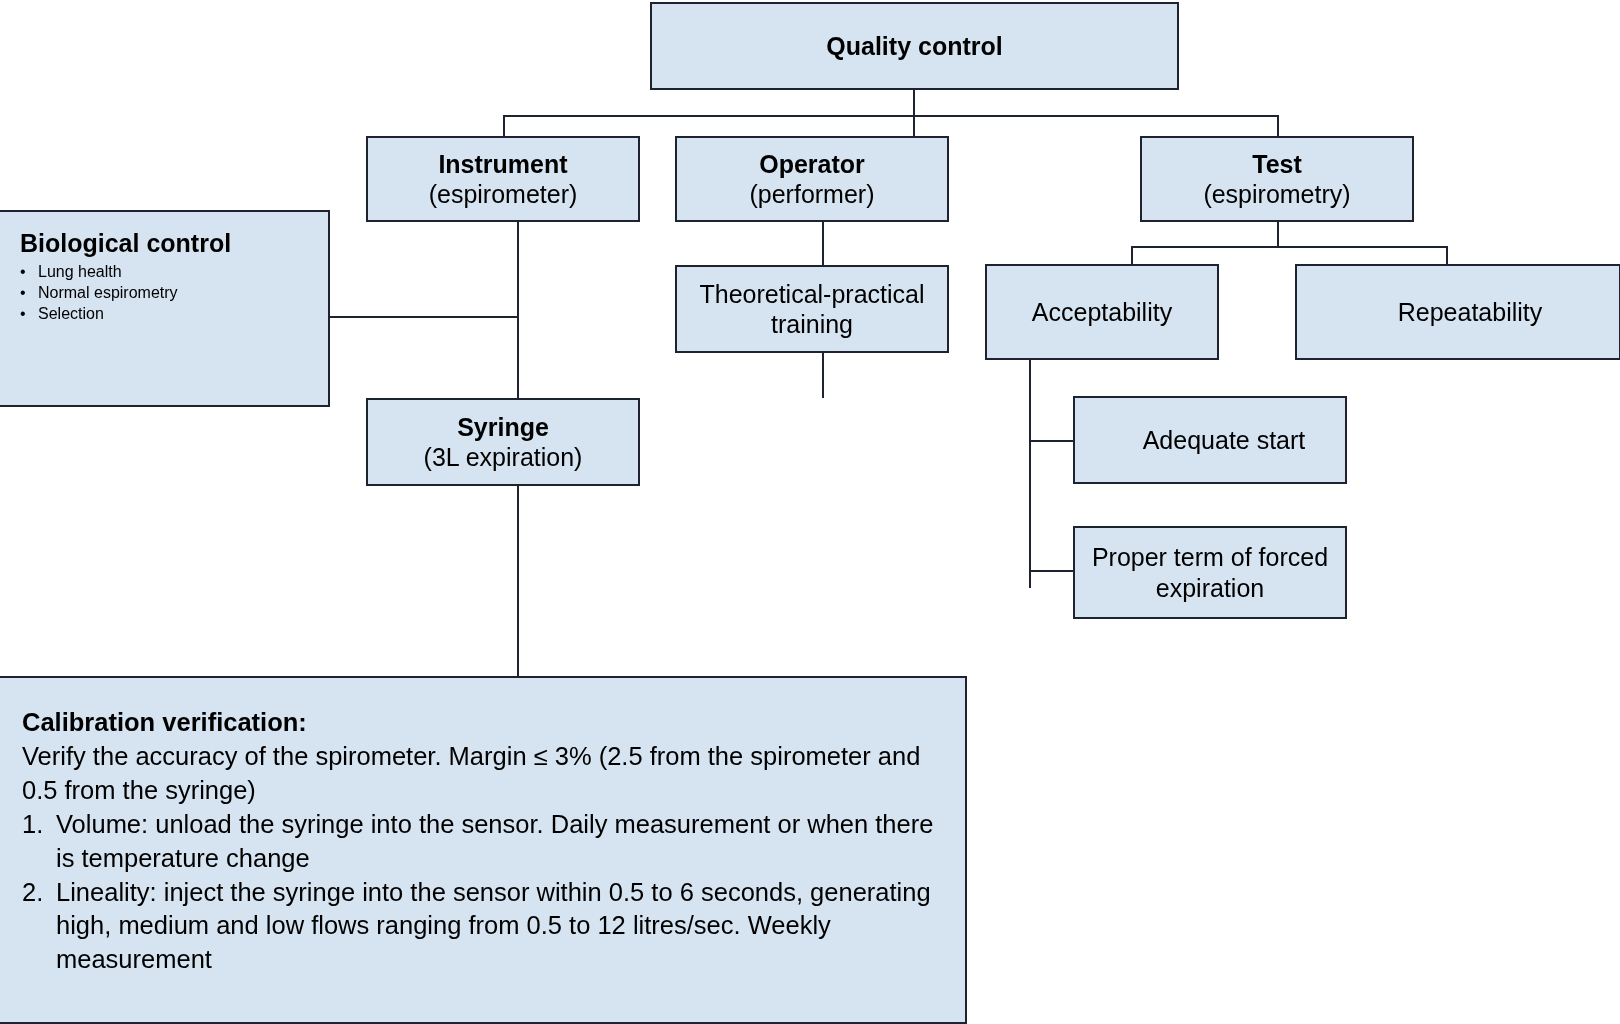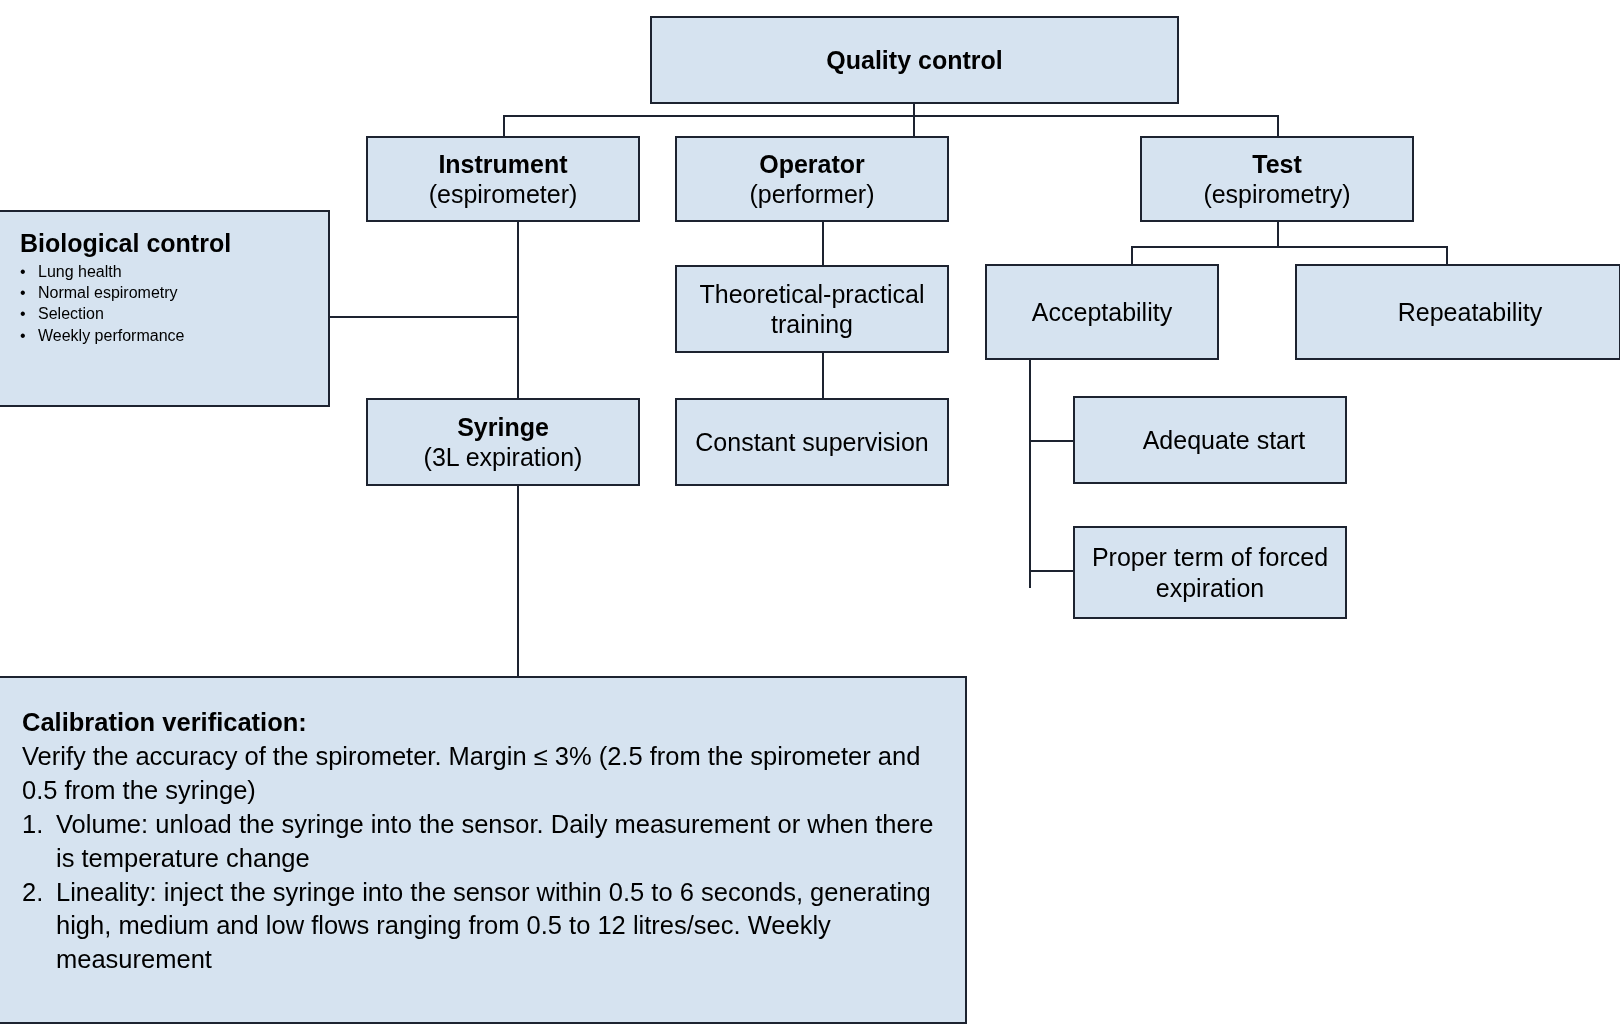--- a/index.html
+++ b/index.html
@@ -117,21 +117,21 @@
 
   <div class="ln v" style="left:1277px; top:220px; height:28px;"></div>
   <div class="ln h" style="left:1131px; top:246px; width:317px;"></div>
   <div class="ln v" style="left:1131px; top:246px; height:25px;"></div>
   <div class="ln v" style="left:1446px; top:246px; height:25px;"></div>
 
   <div class="ln v" style="left:1029px; top:360px; height:228px;"></div>
   <div class="ln h" style="left:1029px; top:440px; width:56px;"></div>
   <div class="ln h" style="left:1029px; top:570px; width:56px;"></div>
 
-  <div class="node" style="left:650px; top:16px; width:529px; height:88px;">
+  <div class="node" style="left:650px; top:2px; width:529px; height:88px;">
     <div class="ttl">Quality control</div>
   </div>
 
   <div class="node" style="left:366px; top:136px; width:274px; height:86px;">
     <div class="ttl">Instrument</div>
     <div class="sub">(espirometer)</div>
   </div>
 
   <div class="node" style="left:675px; top:136px; width:274px; height:86px;">
     <div class="ttl">Operator</div>
@@ -142,31 +142,27 @@
     <div class="ttl">Test</div>
     <div class="sub">(espirometry)</div>
   </div>
 
   <div class="node textblock" style="left:-4px; top:210px; width:334px; height:197px;">
     <div class="bio-title">Biological control</div>
     <div class="bio-list">
       <div class="li"><span class="dot">•</span><span>Lung health</span></div>
       <div class="li"><span class="dot">•</span><span>Normal espirometry</span></div>
       <div class="li"><span class="dot">•</span><span>Selection</span></div>
-      <div class="li"><span class="dot">•</span><span>Weekly performance</span></div>
     </div>
   </div>
 
   <div class="node" style="left:675px; top:265px; width:274px; height:88px; padding:0 14px;">
     <div class="sub">Theoretical-practical training</div>
   </div>
 
-  <div class="node" style="left:675px; top:398px; width:274px; height:88px; padding:0 10px;">
-    <div class="sub">Constant supervision</div>
-  </div>
 
   <div class="node" style="left:366px; top:398px; width:274px; height:88px;">
     <div class="ttl">Syringe</div>
     <div class="sub">(3L expiration)</div>
   </div>
 
   <div class="node" style="left:985px; top:264px; width:234px; height:96px;">
     <div class="sub">Acceptability</div>
   </div>
 

